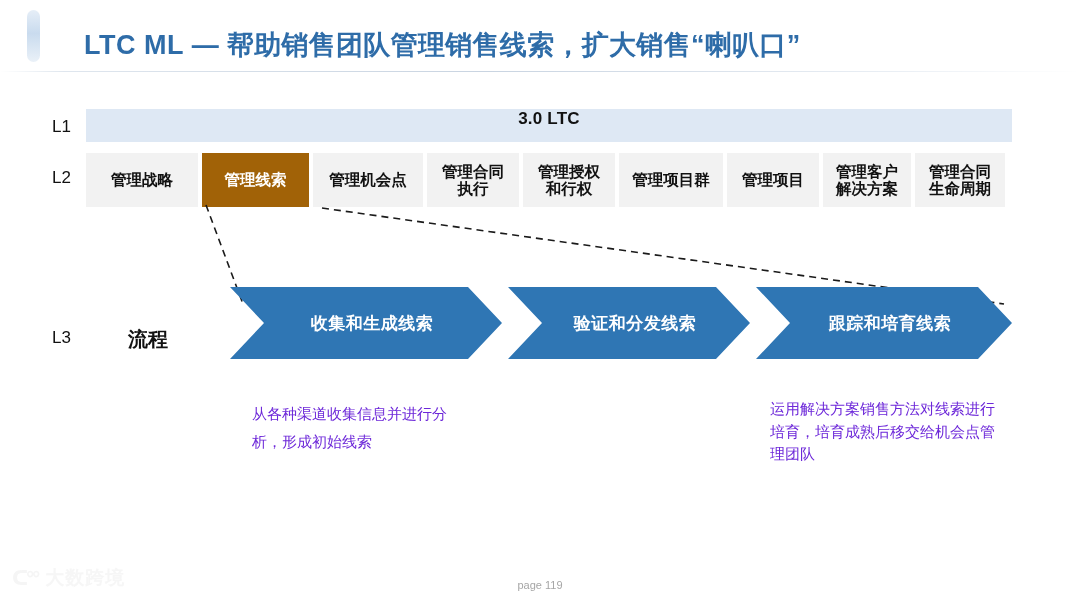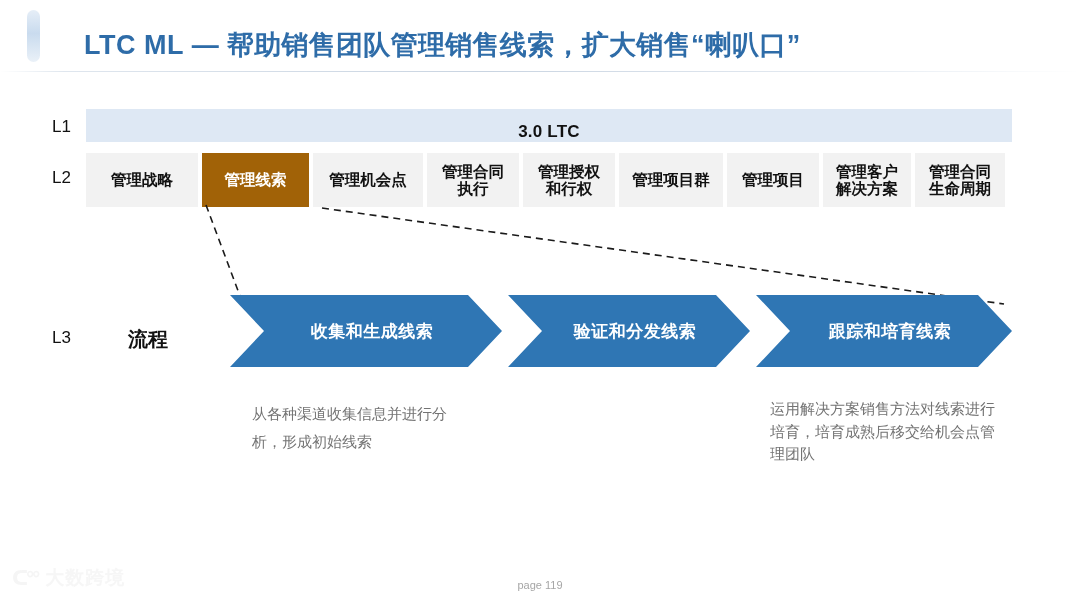--- a/index.html
+++ b/index.html
@@ -39,21 +39,21 @@
   #lbl-l3{left:52px;top:328px;}
   .flow-label{
     position:absolute;left:128px;top:326px;
     font-size:20px;font-weight:bold;color:#111;
   }
 
   
   .l1-bar{
     position:absolute;left:86px;top:109px;width:926px;height:33px;
     background:#dee8f4;
-    display:flex;align-items:flex-end;justify-content:center;
+    display:flex;align-items:flex-start;justify-content:center;
   }
   .l1-bar span{font-size:17px;font-weight:bold;color:#111;letter-spacing:.2px;}
 
   
   .l2-row{
     position:absolute;left:86px;top:153px;width:926px;height:54px;
     display:flex;gap:4px;
   }
   .l2-tab{
     background:#f2f2f2;color:#111;
@@ -62,42 +62,42 @@
     font-size:15.5px;font-weight:bold;line-height:1.12;
     padding:0 4px;box-sizing:border-box;
   }
   .l2-tab.active{background:#a16207;color:#ffffff;}
 
   
   .connectors{position:absolute;left:0;top:0;width:1080px;height:607px;pointer-events:none;}
 
   
   .chevrons{
-    position:absolute;left:230px;top:295px;width:782px;height:88px;
+    position:absolute;left:230px;top:287px;width:782px;height:88px;
   }
   .chev{
     position:absolute;top:0;height:72px;
     background:#2f76b4;
     display:flex;align-items:center;justify-content:center;
   }
   .chev span{
     color:#ffffff;font-size:17px;font-weight:bold;letter-spacing:.5px;
     position:relative;left:6px;
   }
   .chev.c1{left:0px;width:272px;
     clip-path:polygon(0 0, 238px 0, 272px 50%, 238px 100%, 0 100%, 34px 50%);}
   .chev.c2{left:278px;width:242px;
     clip-path:polygon(0 0, 208px 0, 242px 50%, 208px 100%, 0 100%, 34px 50%);}
   .chev.c3{left:526px;width:256px;
     clip-path:polygon(0 0, 222px 0, 256px 50%, 222px 100%, 0 100%, 34px 50%);}
 
   
   .desc{
     position:absolute;
-    font-size:15px;color:#737373;line-height:1.85;
+    font-size:15px;color:#6d28d9;line-height:1.85;
   }
   #desc1{left:252px;top:400px;width:210px;}
   #desc2{left:506px;top:400px;width:222px;}
   #desc3{left:770px;top:398px;width:238px;line-height:1.5;}
 
   
   .page-num{
     position:absolute;left:0;top:579px;width:1080px;text-align:center;
     font-size:11px;color:#a6a6a6;
   }

